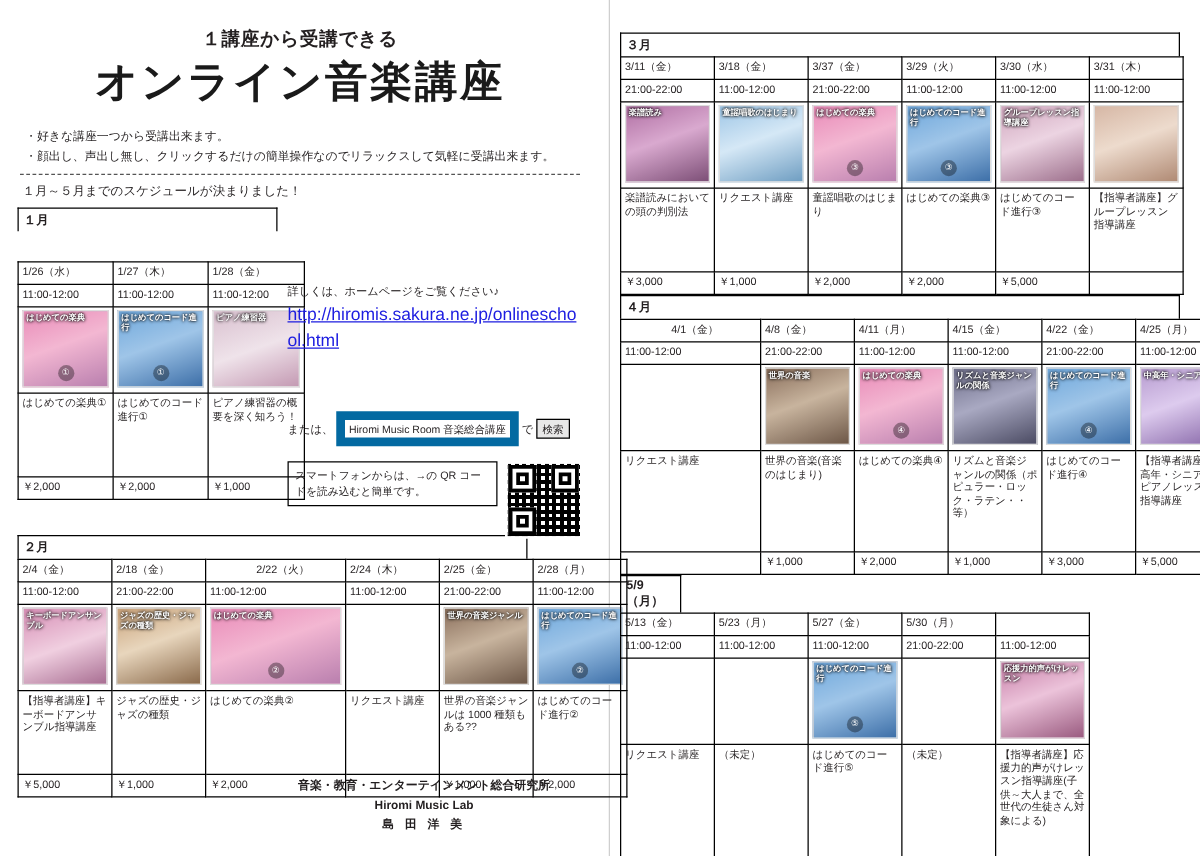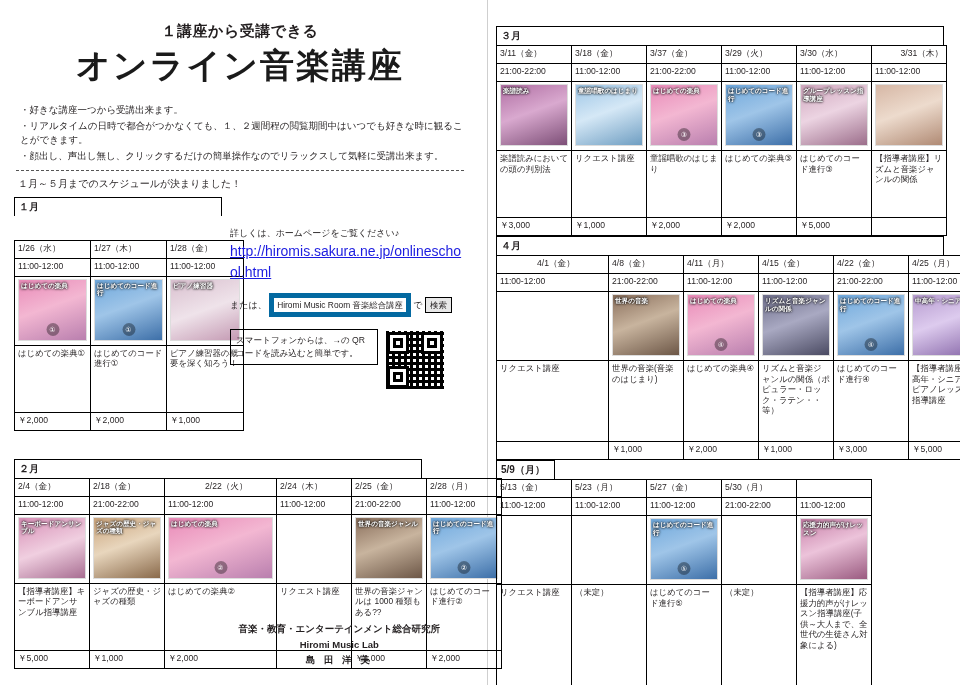--- a/index.html
+++ b/index.html
@@ -154,44 +154,45 @@
     font-size: 9px;
     line-height: 1.5;
   }
   .info a {
     color: #1c1ce0;
     text-decoration: underline;
     font-size: 14px;
     word-break: break-all;
   }
   .info .boxed {
-    border: 5px solid #0369a1;
+    border: 7px solid #0369a1;
     padding: 1px 3px;
     display: inline-block;
     font-size: 8.4px;
+    margin-top: 36px;
   }
   .info .search-btn {
     border: 1px solid #000;
     background: #e8e8e8;
     padding: 1px 4px;
     display: inline-block;
     font-size: 8.4px;
   }
   .qr-row {
     display: flex;
     align-items: flex-start;
     gap: 6px;
     margin-top: 12px;
   }
   .qr-text {
     border: 1px solid #000;
     padding: 4px 5px;
     font-size: 8.6px;
     line-height: 1.5;
-    width: 148px;
+    width: 168px;
     box-sizing: border-box;
   }
   .qr {
     width: 58px;
     height: 58px;
     background:
       repeating-linear-gradient(0deg,#000 0 3px,#fff 3px 6px),
       repeating-linear-gradient(90deg,#000 0 3px,#fff 3px 6px);
     background-blend-mode: multiply;
     position: relative;
@@ -259,21 +260,20 @@
 
   <div class="vline"></div>
 
   <div class="left">
 
     <div class="subtitle">１講座から受講できる</div>
     <div class="maintitle">オンライン音楽講座</div>
 
     <div class="bullets">
       <div>・好きな講座一つから受講出来ます。</div>
-      <div>・リアルタイムの日時で都合がつかなくても、１、２週間程の閲覧期間中はいつでも好きな時に観ることができます。</div>
       <div>・顔出し、声出し無し、クリックするだけの簡単操作なのでリラックスして気軽に受講出来ます。</div>
     </div>
 
     <div class="dashed"></div>
 
     <div class="schedule-note">１月～５月までのスケジュールが決まりました！</div>
 
     <div style="width:208px;">
       <div class="mlabel">１月</div>
       <table class="cal" style="width:208px;margin-top:24px;">
@@ -420,21 +420,21 @@
     <div class="rblock">
       <div class="mlabel">３月</div>
       <table class="cal" style="width:408px;">
         <tbody>
             <tr>
           <td class="date" style="width:68px;">3/11（金）</td>
           <td class="date" style="width:68px;">3/18（金）</td>
           <td class="date" style="width:68px;">3/37（金）</td>
           <td class="date" style="width:68px;">3/29（火）</td>
           <td class="date" style="width:68px;">3/30（水）</td>
-          <td class="date" style="width:68px;text-align:right;">3/31（木）</td>
+          <td class="date" style="width:68px;">3/31（木）</td>
         </tr>
         <tr>
           <td class="time">21:00-22:00</td>
           <td class="time">11:00-12:00</td>
           <td class="time">21:00-22:00</td>
           <td class="time">11:00-12:00</td>
           <td class="time">11:00-12:00</td>
           <td class="time">11:00-12:00</td>
         </tr>
         <tr>
@@ -468,21 +468,21 @@
           <td class="thumb">
             <div class="thumbbox t-hands"></div>
           </td>
         </tr>
         <tr>
           <td class="desc">楽譜読みにおいての頭の判別法</td>
           <td class="desc">リクエスト講座</td>
           <td class="desc">童謡唱歌のはじまり</td>
           <td class="desc">はじめての楽典③</td>
           <td class="desc">はじめてのコード進行③</td>
-          <td class="desc">【指導者講座】リズムと音楽ジャンルの関係</td>
+          <td class="desc">【指導者講座】グループレッスン指導講座</td>
         </tr>
         <tr>
           <td class="price">￥3,000</td>
           <td class="price">￥1,000</td>
           <td class="price">￥2,000</td>
           <td class="price">￥2,000</td>
           <td class="price">￥5,000</td>
           <td class="price"></td>
         </tr>
       </tbody>
@@ -553,21 +553,21 @@
           <td class="price">￥2,000</td>
           <td class="price">￥1,000</td>
           <td class="price">￥3,000</td>
           <td class="price">￥5,000</td>
         </tr>
       </tbody>
         </table>
     </div>
 
     <div class="rblock">
-      <div class="mlabel" style="width:59px;">5/9（月）</div>
+      <div class="mlabel" style="width:49px;">5/9（月）</div>
       <table class="cal" style="width:340px;">
         <tbody>
             <tr>
           <td class="date" style="width:68px;">5/13（金）</td>
           <td class="date" style="width:68px;">5/23（月）</td>
           <td class="date" style="width:68px;">5/27（金）</td>
           <td class="date" style="width:68px;">5/30（月）</td>
           <td class="date" style="width:68px;"></td>
         </tr>
         <tr>

